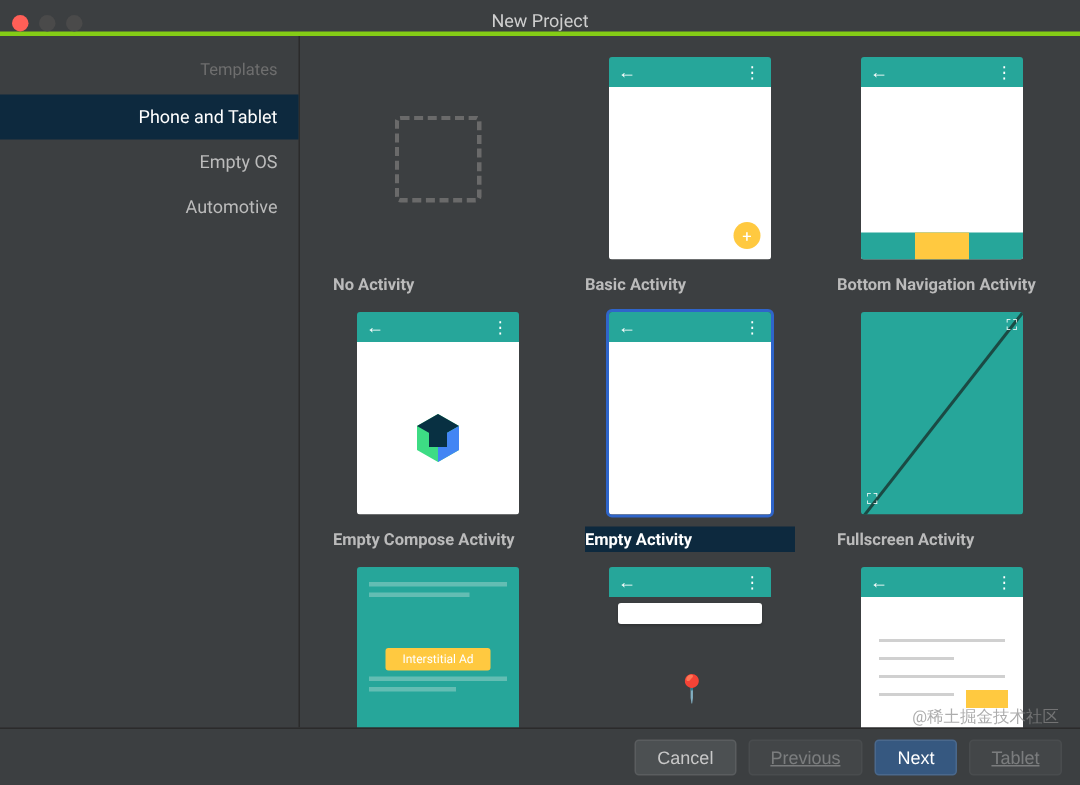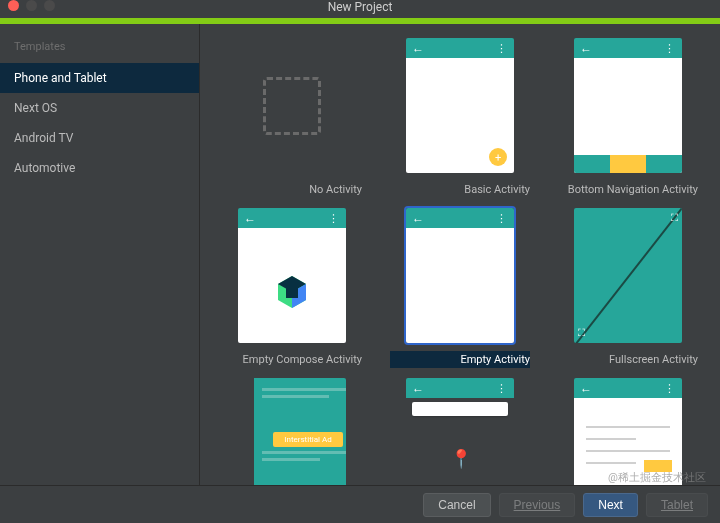--- a/index.html
+++ b/index.html
@@ -8,36 +8,37 @@
     background: #3c3f41;
     color: #bbbbbb;
     width: 720px;
     height: 523px;
     overflow: hidden;
     font-size: 12px;
   }
   .titlebar {
     height: 24px;
     display: flex;
-    align-items: flex-start;
+    align-items: flex-end;
     position: relative;
     background: #3c3f41;
-    border-bottom: 6px solid #84cc16;
+    border-bottom: 3px solid #84cc16;
   }
   .traffic-lights { position: absolute; left: 8px; display: flex; gap: 7px; }
   .dot { width: 11px; height: 11px; border-radius: 50%; }
   .dot.red { background: #ff5f57; }
   .dot.grey { background: #4a4a4a; }
   .title { margin: 0 auto; color: #cfcfcf; font-size: 12px; }
   .body { display: flex; height: calc(100% - 24px - 38px); }
   .sidebar {
     width: 200px;
     background: #3c3f41;
     border-right: 1px solid #2b2b2b;
     padding-top: 10px;
+    text-align: right;
   }
   .sidebar-header {
     color: #6e6e6e;
     font-size: 11px;
     padding: 6px 14px 10px;
   }
   .sidebar-item {
     padding: 8px 14px;
     font-size: 12px;
     cursor: pointer;
@@ -68,45 +69,46 @@
     height: 135px;
     border-radius: 2px;
     position: relative;
     overflow: hidden;
   }
   .tile.selected .thumb { box-shadow: 0 0 0 2px #2f65ca; }
   .tile-label {
     margin-top: 8px;
     font-size: 11px;
     color: #bbbbbb;
-    text-align: right;
+    text-align: left;
     min-height: 16px;
     width: 140px;
     padding: 2px 0;
+    font-weight: bold;
   }
   .tile.selected .tile-label { background: #0d293e; color: #ffffff; }
   
   .appbar { height: 20px; background: #26a69a; display:flex; align-items:center; justify-content:space-between; padding: 0 6px;}
   .appbar .back { color:#fff; font-size:12px; }
   .appbar .dots { color:#fff; font-size:11px; letter-spacing:1px; }
   .phone-body { background:#fff; width:100%; height:calc(100% - 20px); position:relative; }
   .no-activity {
     display:flex; align-items:center; justify-content:center; height:100%;
   }
   .dashed-box {
     width:58px; height:58px; border:3px dashed #6a6a6a; border-radius:4px;
   }
   .fab { position:absolute; bottom:7px; right:7px; width:18px;height:18px;border-radius:50%; background:#ffc940; display:flex;align-items:center;justify-content:center;color:#fff;font-size:11px;}
   .bottom-nav { position:absolute; bottom:0; left:0; right:0; height:18px; background:#26a69a; display:flex;}
   .bottom-nav .sel { width:33.3%; background:#ffc940; margin:0 auto;}
   .compose-icon { width:40px;height:40px; position:absolute; top:44px; left:34px; }
   .fullscreen { background:#26a69a; width:100%; height:100%; position:relative;}
   .fullscreen .diag { position:absolute; width:180%; height:2px; background:#1b4a44; top:50%; left:-40%; transform:rotate(-52deg);}
   .fs-corner { position:absolute; color:#fff; font-size:10px; }
-  .ad-thumb { background:#26a69a; width:100%; height:100%; padding:6px;margin-left:16px; }
+  .ad-thumb { background:#26a69a; width:100%; height:100%; padding:6px; }
   .ad-thumb .ad-banner{ background:#ffc940; color:#fff; font-size:8px; padding:3px 5px; border-radius:2px; margin:34px auto 4px; width:70px; text-align:center;}
   .ad-thumb .line{ height:3px; background:#63bdb3; margin:4px 2px;}
   .map-thumb .phone-body{ background:linear-gradient(160deg,#e8e0c9 0%,#e8e0c9 40%,#a8d8e8 40%,#a8d8e8 100%);}
   .map-pin{position:absolute;top:50px;left:44px;color:#e53935;font-size:18px;}
   .search-bar{position:absolute;top:4px;left:6px;right:6px;height:14px;background:#fff;border-radius:2px;box-shadow:0 1px 2px rgba(0,0,0,.2);}
   .login-thumb .phone-body{padding:18px 12px;}
   .login-thumb .fline{height:2px;background:#d0d0d0;margin:10px 0;}
   .login-thumb .dots-line{height:2px;background:#d0d0d0;margin:4px 0;width:60%;}
   .login-thumb .btn{position:absolute;bottom:14px;right:10px;width:28px;height:12px;background:#ffc940;}
   .footer {
@@ -139,22 +141,21 @@
     <div class="dot grey"></div>
   </div>
   <div class="title">New Project</div>
 </div>
 
 <div class="body">
   <div class="sidebar">
     <div class="sidebar-header">Templates</div>
     <div id="sidebar-items">
         <div class="sidebar-item selected">Phone and Tablet</div>
-        <div class="sidebar-item">Next OS</div>
-        <div class="sidebar-item">Android TV</div>
+        <div class="sidebar-item">Empty OS</div>
         <div class="sidebar-item">Automotive</div>
       </div>
   </div>
 
   <div class="content">
     <div class="grid" id="grid">
         <div class="tile">
           <div class="thumb">
             <div class="no-activity">
               <div class="dashed-box"></div>

